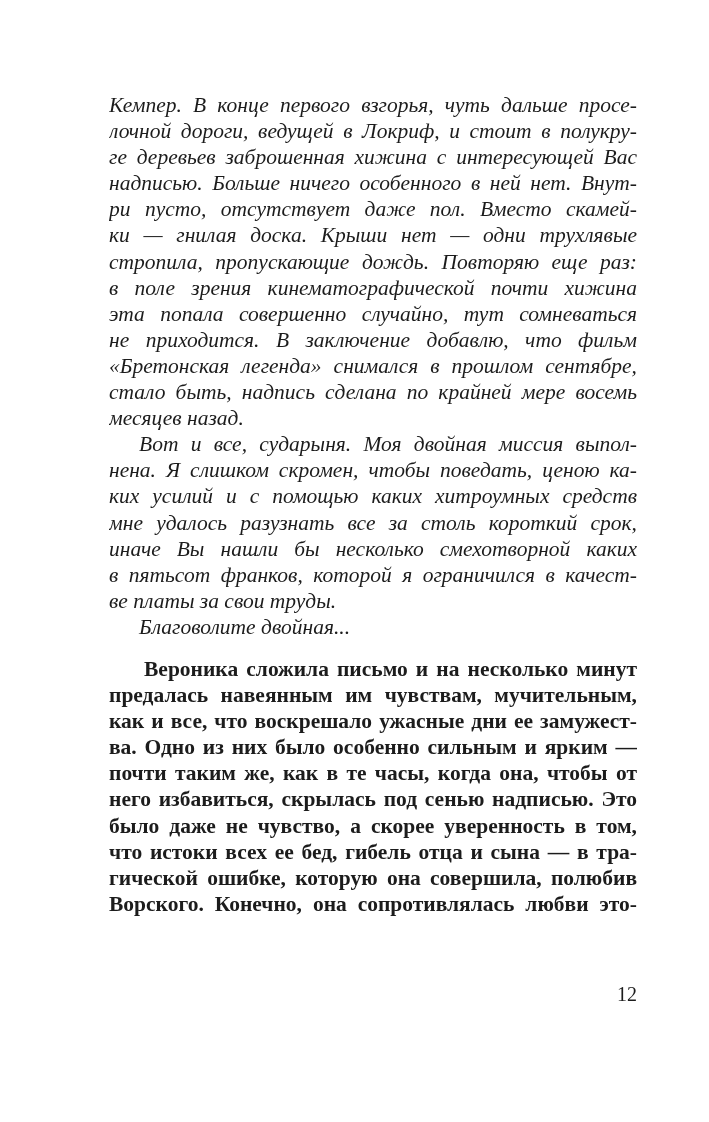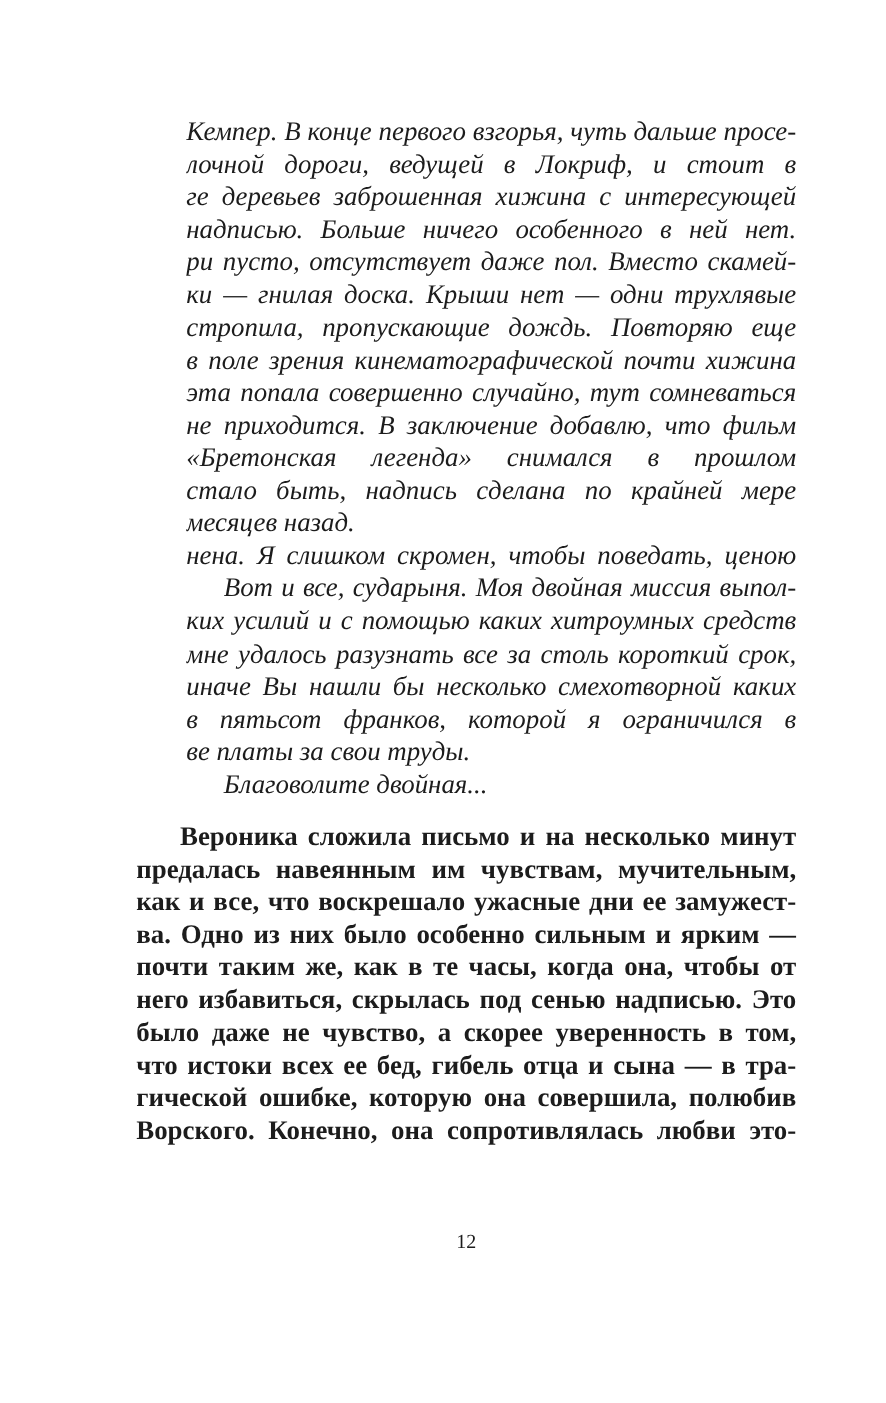--- a/index.html
+++ b/index.html
@@ -13,38 +13,38 @@
     width: 709px; height: 1122px;
     background: #ffffff;
     overflow: hidden;
   }
   .text-block {
     position: absolute;
     left: 109px; top: 92px; width: 528px;
     color: #1c1c1c;
     font-size: 21.5px;
   }
-  .letter { font-style: italic; margin-left: 40px; }
+  .letter { font-style: italic; }
   .narrative { margin-top: 16px; font-style: normal; font-weight: bold; }
   .para { margin: 0; }
   .line {
     height: 26.1px;
     line-height: 26.1px;
     text-align: justify;
     text-align-last: justify;
     overflow: hidden;
   }
   .line.end { text-align-last: left; }
   .letter .line.first { text-indent: 30px; }
   .narrative .line.first { text-indent: 35px; }
   .folio {
     position: absolute;
     left: 109px; top: 981px; width: 528px;
-    text-align: center;
-    font-size: 16px;
+    text-align: right;
+    font-size: 20px;
     line-height: 26px;
     color: #1c1c1c;
   }
 </style>
 </head>
 <body>
 
 <div class="page">
   <div class="text-block">
     <section class="letter">
@@ -57,22 +57,22 @@
           <div class="line">ки — гнилая доска. Крыши нет — одни трухлявые</div>
           <div class="line">стропила, пропускающие дождь. Повторяю еще раз:</div>
           <div class="line">в поле зрения кинематографической почти хижина</div>
           <div class="line">эта попала совершенно случайно, тут сомневаться</div>
           <div class="line">не приходится. В заключение добавлю, что фильм</div>
           <div class="line">«Бретонская легенда» снимался в прошлом сентябре,</div>
           <div class="line">стало быть, надпись сделана по крайней мере восемь</div>
           <div class="line end">месяцев назад.</div>
         </div>
         <div class="para">
+          <div class="line first">Вот и все, сударыня. Моя двойная миссия выпол-</div>
           <div class="line">нена. Я слишком скромен, чтобы поведать, ценою ка-</div>
-          <div class="line first">Вот и все, сударыня. Моя двойная миссия выпол-</div>
           <div class="line">ких усилий и с помощью каких хитроумных средств</div>
           <div class="line">мне удалось разузнать все за столь короткий срок,</div>
           <div class="line">иначе Вы нашли бы несколько смехотворной каких</div>
           <div class="line">в пятьсот франков, которой я ограничился в качест-</div>
           <div class="line end">ве платы за свои труды.</div>
         </div>
         <div class="para">
           <div class="line first end">Благоволите двойная...</div>
         </div>
       </section>

